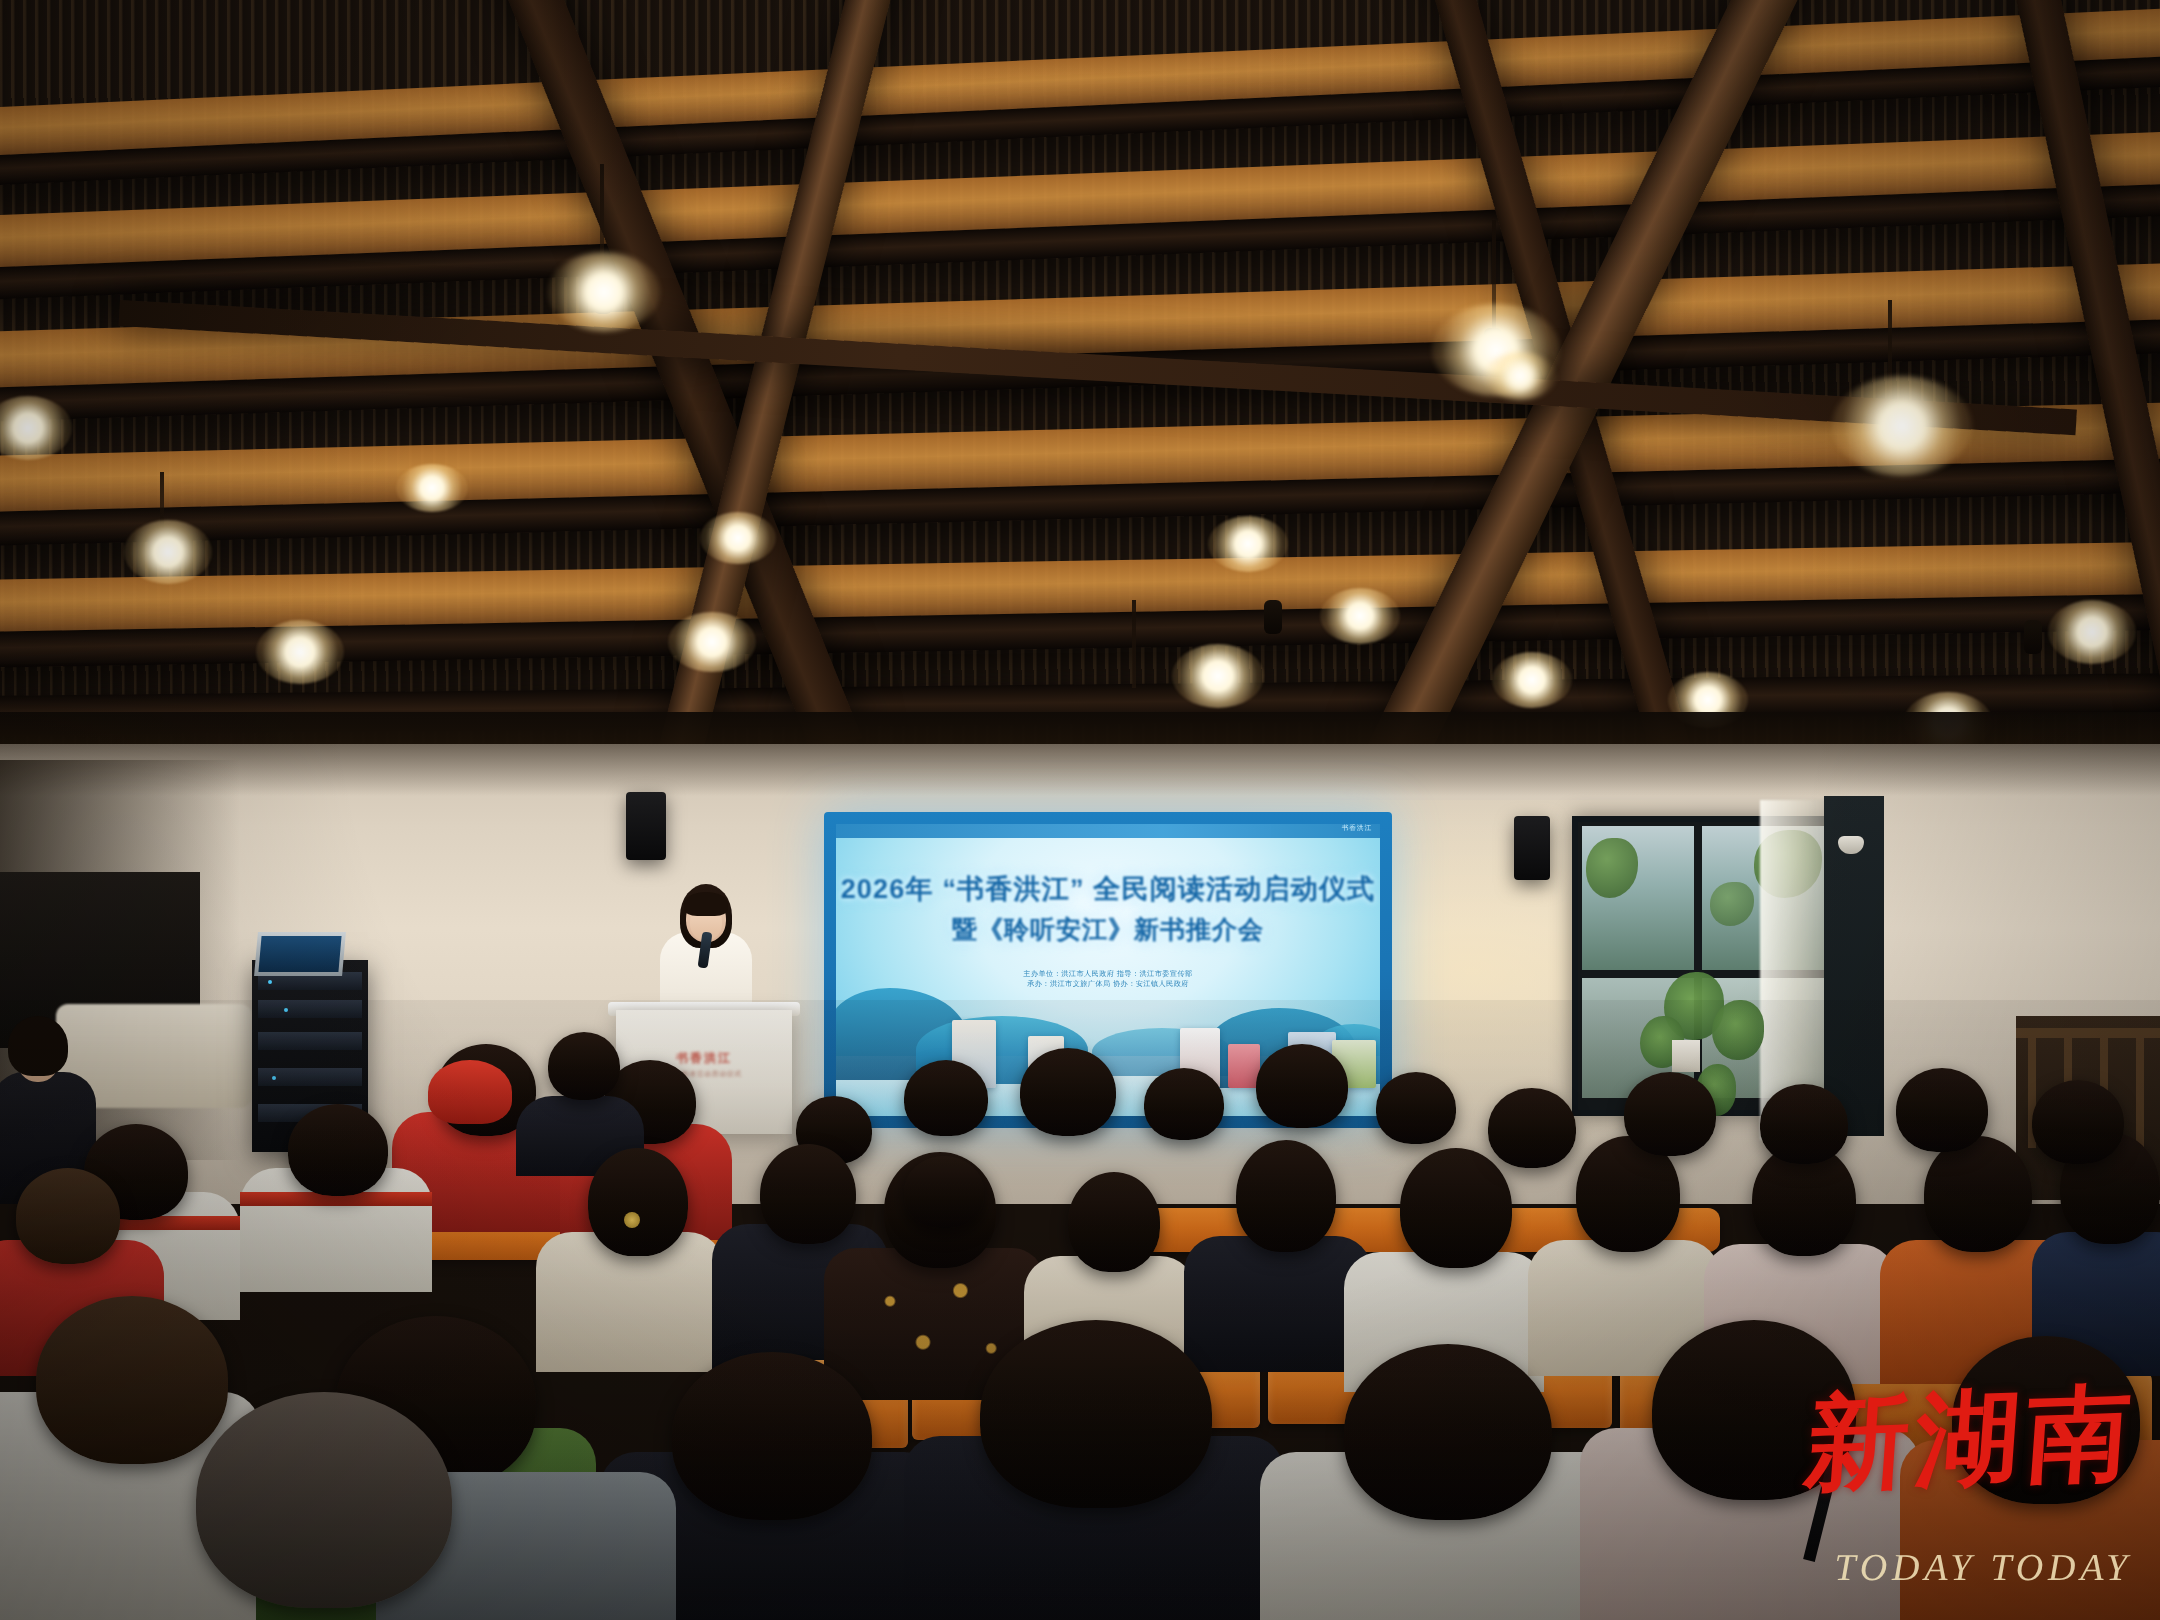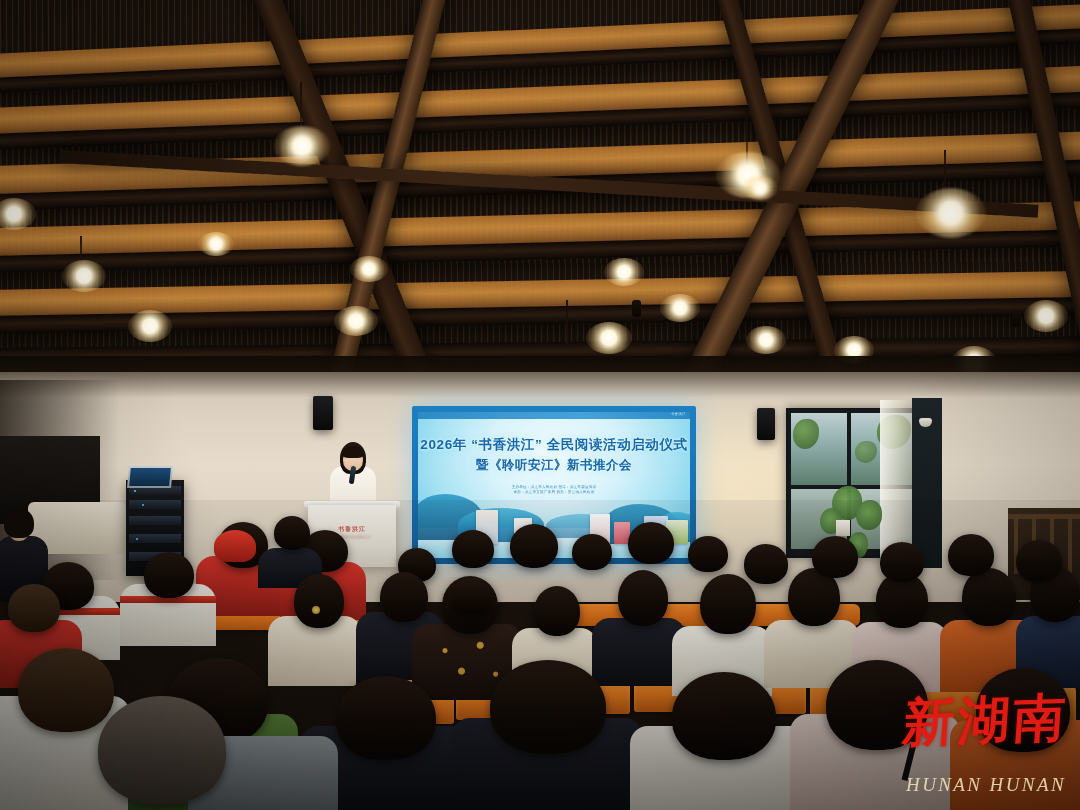--- a/index.html
+++ b/index.html
@@ -650,16 +650,16 @@
     <div class="head" style="left:948px;top:34px;width:46px;height:42px;"></div>
     <div class="head" style="left:1016px;top:40px;width:46px;height:42px;"></div>
     <div class="head" style="left:452px;top:78px;width:40px;height:36px;"></div>
   </div>
 
   <div class="haze"></div>
   <div class="vignette"></div>
 
   <div class="wm">
     <div class="wm-cn">新湖南</div>
-    <div class="wm-en">HUNAN HUNAN</div>
+    <div class="wm-en">TODAY TODAY</div>
   </div>
 
 </div>
 
 </body></html>

